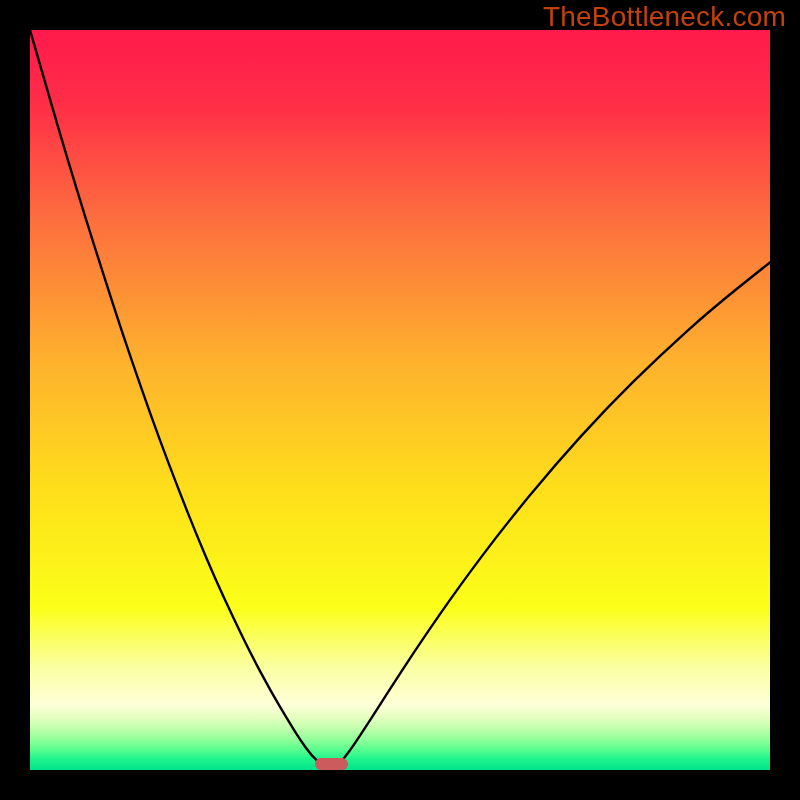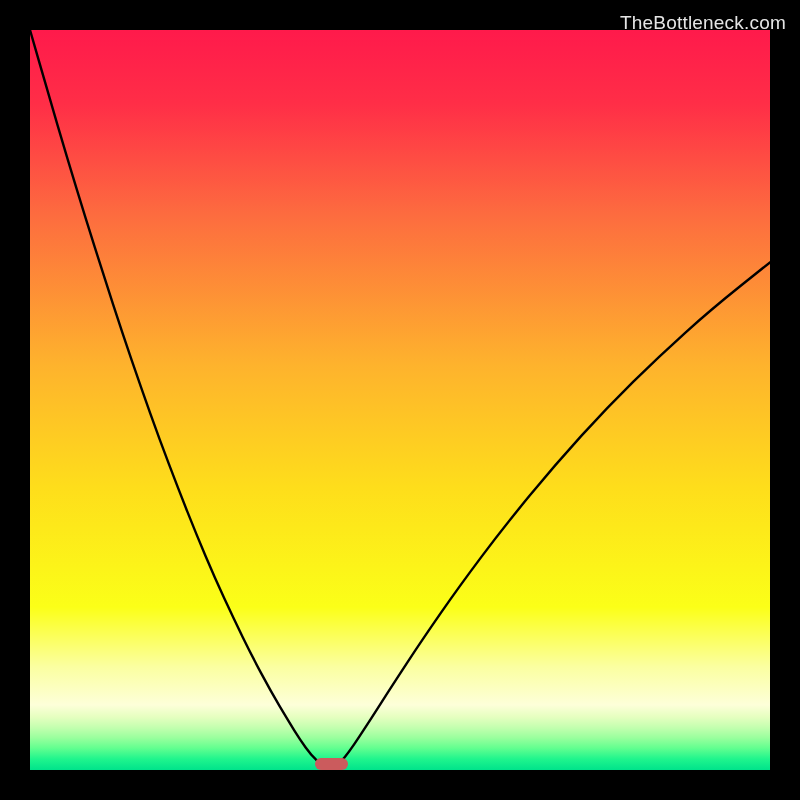--- a/index.html
+++ b/index.html
@@ -43,24 +43,24 @@
     pointer-events: none;
   }
   .bottom-marker {
     position: absolute;
     background: #cb5b5d;
     border-radius: 6px;
     height: 12px;
   }
   .watermark {
     position: absolute;
-    top: 12px;
+    top: 1px;
     right: 14px;
-    color: #e5e5e5;
-    font-size: 19px;
+    color: #c2410c;
+    font-size: 28px;
     font-weight: 400;
     letter-spacing: 0.2px;
   }
 </style>
 </head>
 <body>
 
 <div class="frame">
 
   <div class="plot">

